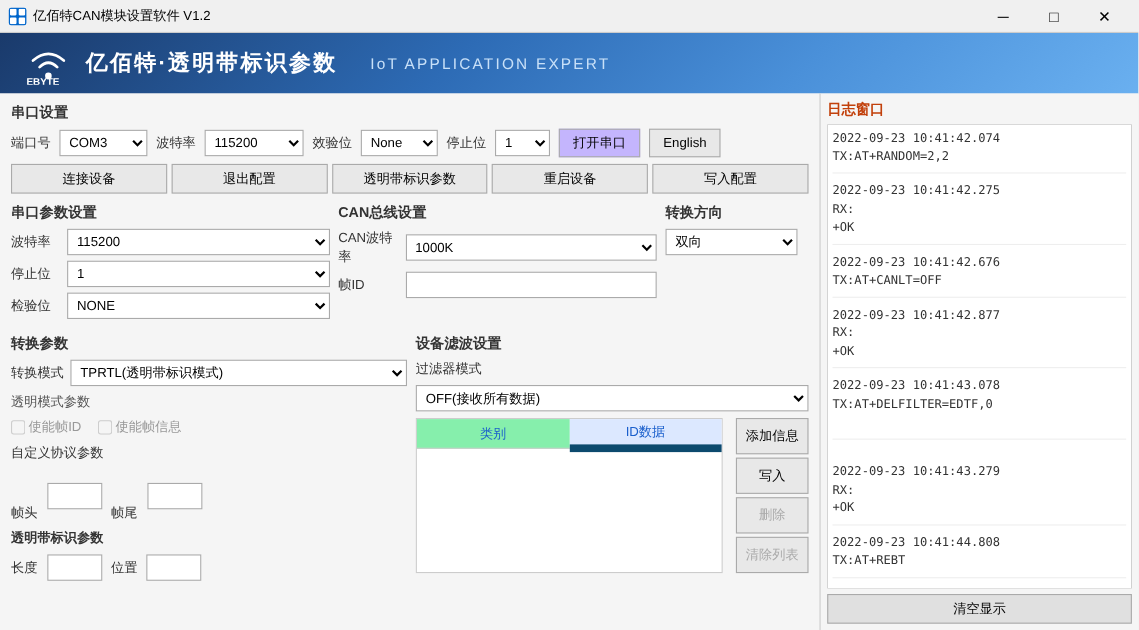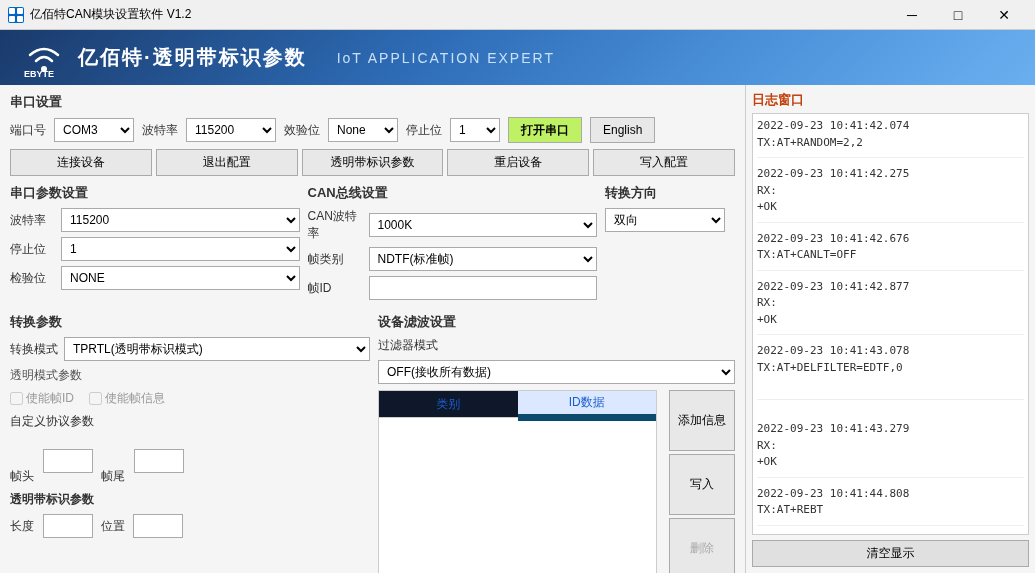--- a/index.html
+++ b/index.html
@@ -67,21 +67,21 @@
     
     .btn {
       padding: 3px 12px;
       border: 1px solid #aaa;
       background: #e8e8e8;
       cursor: pointer;
       font-size: 12px;
       height: 26px;
       white-space: nowrap;
     }
-    .btn-open { background: #bef264; font-weight: bold; }
+    .btn-open { background: #c4b5fd; }
     .btn-english { background: #e8e8e8; }
 
     
     .action-row { display: flex; gap: 4px; margin-bottom: 8px; }
     .action-btn { flex: 1; padding: 4px 6px; border: 1px solid #aaa; background: #e8e8e8; cursor: pointer; font-size: 12px; text-align: center; }
 
     
     .middle-section { display: flex; gap: 8px; margin-bottom: 8px; }
     .serial-params { flex: 1; }
     .can-settings { flex: 1; }
@@ -115,21 +115,21 @@
     .tid-row { display: flex; align-items: center; gap: 8px; }
     .tid-label { font-size: 12px; color: #333; width: 25px; }
     .tid-input { width: 50px; height: 22px; font-size: 12px; }
     .tid-pos-label { font-size: 12px; color: #333; }
 
     
     .filter-mode-row { display: flex; align-items: center; gap: 6px; margin-bottom: 6px; }
     .filter-select { flex: 1; height: 24px; font-size: 12px; }
 
     .filter-action-col { display: flex; flex-direction: column; gap: 3px; margin-left: 6px; }
-    .filter-btn { padding: 21px 8px; border: 1px solid #aaa; background: #e8e8e8; cursor: pointer; font-size: 12px; white-space: nowrap; }
+    .filter-btn { padding: 7px 8px; border: 1px solid #aaa; background: #e8e8e8; cursor: pointer; font-size: 12px; white-space: nowrap; }
     .filter-btn.disabled { color: #aaa; cursor: default; }
   </style>
 </head>
 <body>
 
 <div class="title-bar">
   <div class="title-bar-left">
     <div class="title-bar-icon">
       <svg width="14" height="14" viewBox="0 0 14 14">
         <rect width="6" height="6" fill="#fff" rx="1"></rect>
@@ -243,27 +243,20 @@
 
       <div class="can-settings">
         <div class="section-title">CAN总线设置</div>
         <div class="param-row">
           <span class="can-param-label">CAN波特率</span>
           <select class="can-param-input">
             <option>1000K</option>
             <option>125K</option>
             <option>250K</option>
             <option>500K</option>
-          </select>
-        </div>
-        <div class="param-row">
-          <span class="can-param-label">帧类别</span>
-          <select class="can-param-input">
-            <option>NDTF(标准帧)</option>
-            <option>EDTF(扩展帧)</option>
           </select>
         </div>
         <div class="param-row">
           <span class="can-param-label">帧ID</span>
           <input type="text" class="can-param-input" style="width: 100px;">
         </div>
       </div>
 
       <div class="direction-section">
         <div class="section-title">转换方向</div>
@@ -333,21 +326,21 @@
             <option>OFF(接收所有数据)</option>
             <option>ON(按规则过滤)</option>
           </select>
         </div>
 
         <div style="display:flex; gap:6px;">
           <div style="flex:1; border:1px solid #ccc; background:white; min-height:100px;">
             <table style="width:100%; border-collapse:collapse;">
               <thead>
                 <tr>
-                  <th style="background:#0f172a; border-bottom:1px solid #ccc; padding:3px 8px; font-size:12px; font-weight:normal; color:#1a5fcc; width:50%;">类别</th>
+                  <th style="background:#86efac; border-bottom:1px solid #ccc; padding:3px 8px; font-size:12px; font-weight:normal; color:#1a5fcc; width:50%;">类别</th>
                   <th style="background:#dce8ff; border-bottom:7px solid #0c4a6e; padding:3px 8px; font-size:12px; font-weight:normal; text-align:center; color:#1a5fcc; width:50%;">ID数据</th>
                 </tr>
               </thead>
               <tbody>
               </tbody>
             </table>
           </div>
           <div class="filter-action-col">
             <button class="filter-btn">添加信息</button>
             <button class="filter-btn">写入</button>

